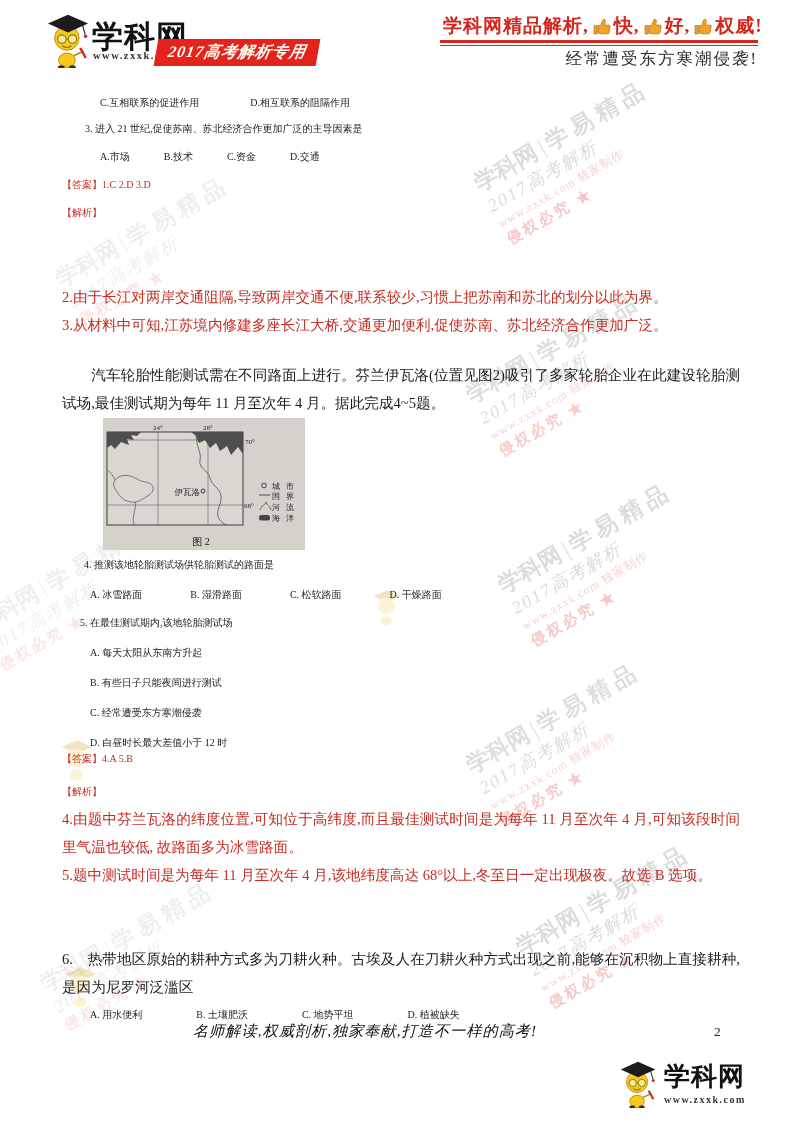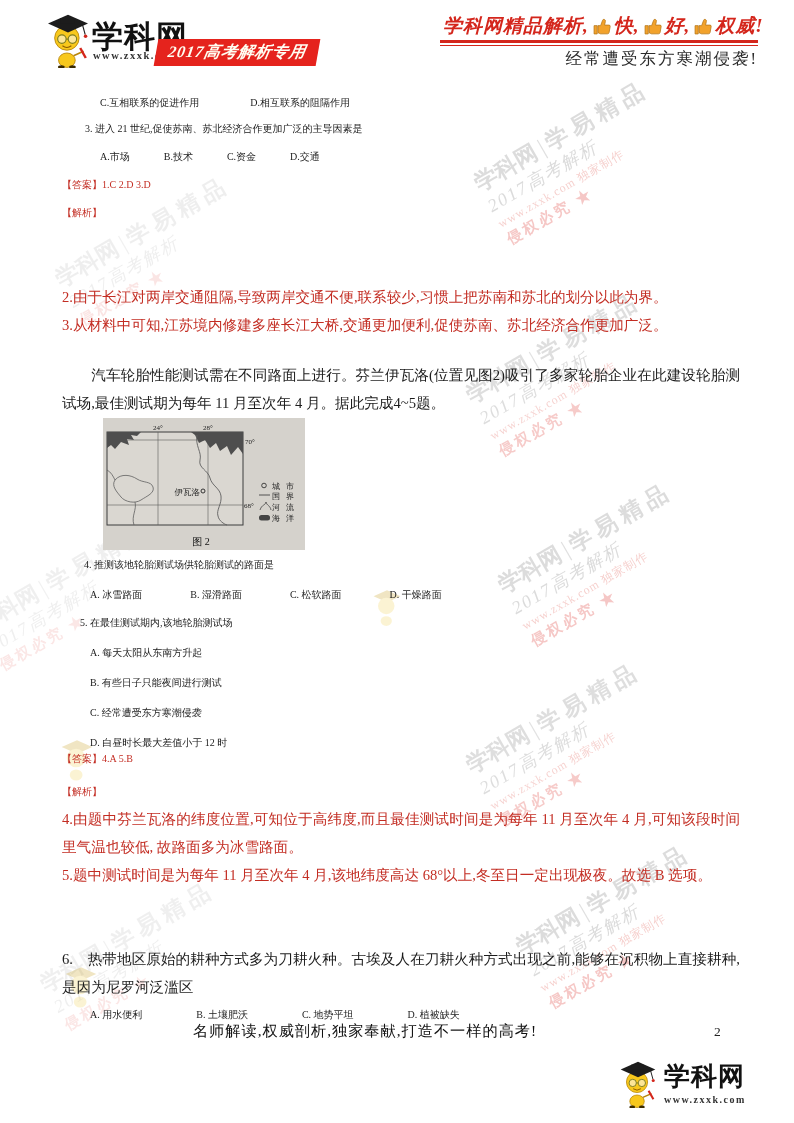--- a/index.html
+++ b/index.html
@@ -12,27 +12,27 @@
   .para{font-size:14.6px;line-height:28.3px;width:678px;text-align:justify;}
   .red{color:#c32d23;}
   .opt-row{display:flex;}
   
   .brand-name{font-size:31px;font-weight:bold;letter-spacing:1px;color:#111;}
   .brand-url{font-size:10.5px;font-weight:bold;color:#333;letter-spacing:1.5px;}
   .banner{
     background:#e5231d;color:#fffef2;font-size:16px;font-weight:bold;font-style:italic;
     padding:3px 12px;transform:skewX(-10deg);letter-spacing:1px;white-space:nowrap;
   }
-  .callig{font-size:19px;font-weight:bold;font-style:italic;color:#d4261c;
+  .callig{font-size:19px;font-weight:bold;color:#d4261c;
     letter-spacing:1px;display:flex;align-items:center;gap:2px;white-space:nowrap;}
   .underline-thick{position:absolute;height:3px;background:#d4261c;}
   .underline-thin{position:absolute;height:1px;background:#d4261c;}
   .sub-slogan{font-size:16.5px;color:#2b2b2b;letter-spacing:2px;white-space:nowrap;}
   
-  .footer-slogan{font-size:15.2px;color:#111;letter-spacing:1px;text-align:center;width:650px;}
+  .footer-slogan{font-size:15.2px;color:#111;letter-spacing:1px;text-align:center;width:650px;font-style:italic;}
   .page-num{font-size:13.5px;color:#222;}
   
   .wm{position:absolute;transform:rotate(-30deg);pointer-events:none;text-align:left;white-space:nowrap;}
   .wm-row1{font-size:23px;font-weight:bold;color:rgba(158,158,158,.42);}
   .wm-bar{font-weight:normal;margin:0 4px;color:rgba(158,158,158,.38);}
   .wm-row2{font-size:18px;font-style:italic;color:rgba(150,150,150,.40);margin-top:-2px;letter-spacing:2px;}
   .wm-row3{font-size:12px;color:rgba(231,130,125,.45);letter-spacing:1px;}
   .wm-row4{font-size:15px;font-weight:bold;color:rgba(231,120,115,.48);letter-spacing:3px;}
   .ghost{opacity:.28;}
   .figure-wrap{width:202px;height:132px;}

